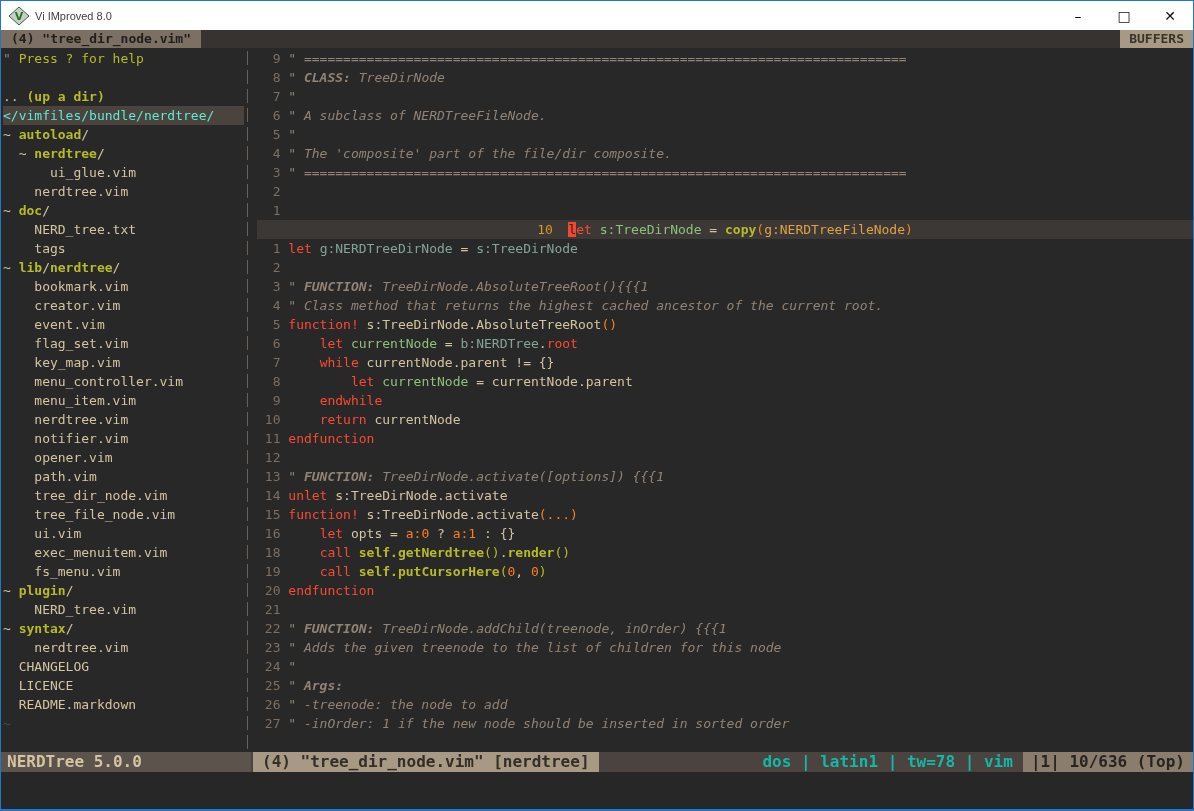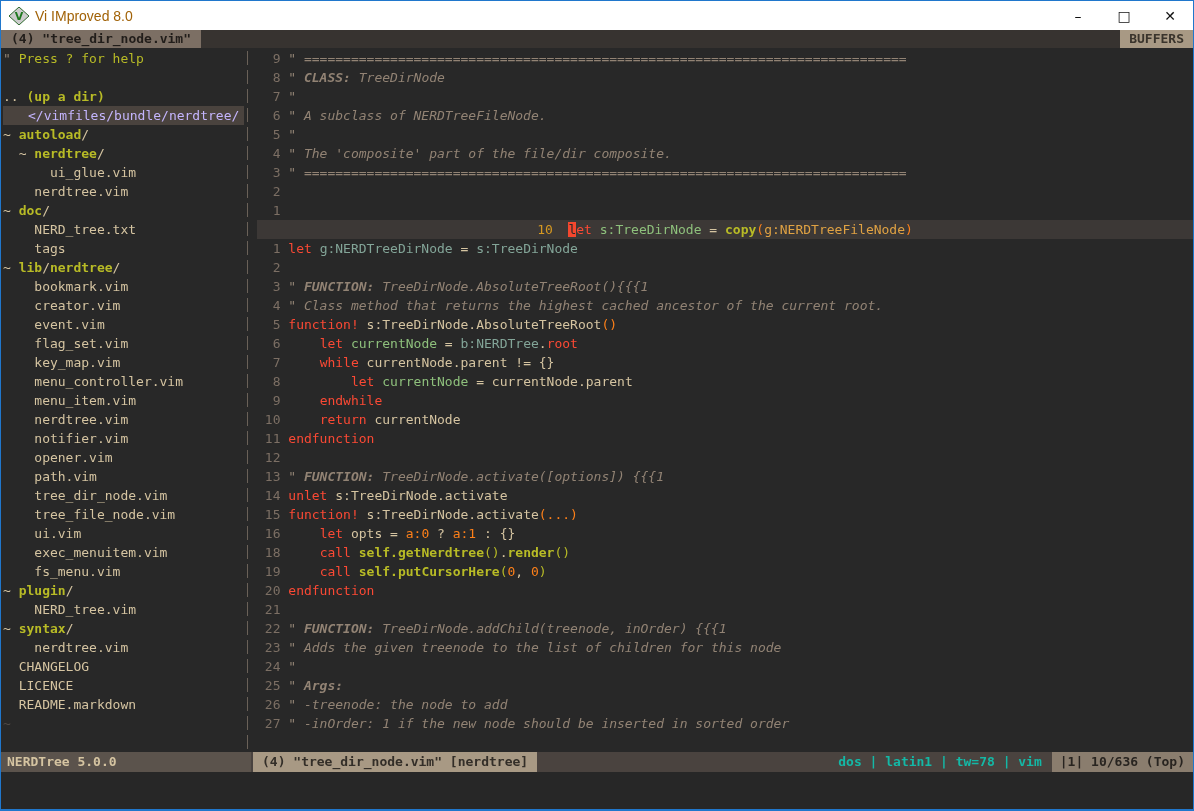--- a/index.html
+++ b/index.html
@@ -9,21 +9,21 @@
     border:1px solid #2077cc; border-bottom-width:2px;
     background:#282828; overflow:hidden;
     display:flex; flex-direction:column;
   }
   
   .titlebar {
     height:29px; background:#ffffff; display:flex; align-items:center;
     font-family:"Liberation Sans", sans-serif; flex:0 0 auto;
   }
   .vim-icon { width:20px; height:18px; margin:0 6px 0 8px; display:inline-block; }
-  .title { font-size:14px; color:#a16207; }
+  .title { font-size:11px; color:#404040; }
   .controls { margin-left:auto; display:flex; height:100%; }
   .ctrl {
     width:46px; height:100%; display:flex; align-items:center; justify-content:center;
     font-size:14px; color:#111; cursor:default; font-family:"DejaVu Sans", sans-serif;
   }
   
   .tabline {
     height:18px; background:#373330; display:flex; align-items:stretch;
     font-size:13px; font-weight:bold; line-height:18px; flex:0 0 auto;
   }
@@ -50,25 +50,25 @@
   .s-cb { color:#928374; font-style:italic; font-weight:bold; }
   .s-r  { color:#fb4934; }
   .s-g  { color:#b8bb26; font-weight:bold; }
   .s-gn { color:#b8bb26; }
   .s-gp { color:#b8bb26; }
   .s-a  { color:#8ec07c; }
   .s-b  { color:#83a598; }
   .s-o  { color:#fe8019; }
   .s-y  { color:#e0a243; }
   .s-cur{ background:#f4472e; color:#282828; }
-  .s-sel{ color:#c4b5fd;margin-left:25px; }
+  .s-sel{ color:#5eead4; }
   .s-nt { color:#504945; }
   
   .statusline {
-    height:20px; display:flex; align-items:center; font-size:13px; font-weight:bold;
+    height:20px; display:flex; align-items:center; font-size:16px; font-weight:bold;
     line-height:20px; background:#4a433f; flex:0 0 auto; white-space:pre;
   }
   .st-left { width:250px; background:#5b534c; color:#d5c4a1; padding:0 6px; flex:0 0 auto; }
   .st-active { background:#a89984; color:#332e28; padding:0 9px; margin-left:2px; }
   .st-fill { flex:1; }
   .st-info { color:#14b8a6; padding:0 10px; }
   .st-pos { background:#8a7d6e; color:#282420; padding:0 8px; }
   
   .cmdline { height:37px; background:#272727; flex:0 0 auto; }
 </style>

